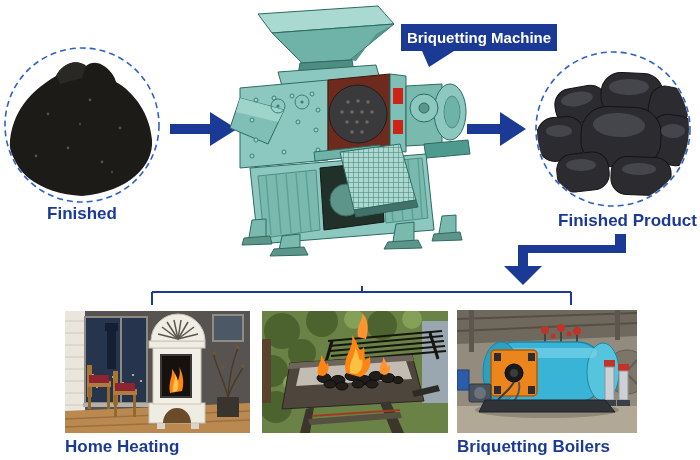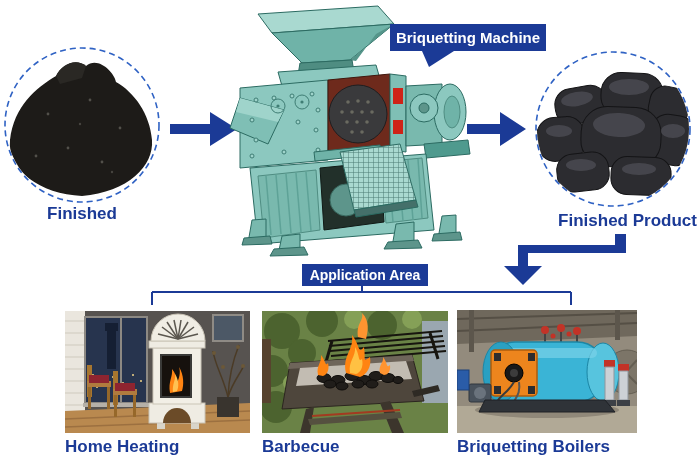--- a/index.html
+++ b/index.html
@@ -1,21 +1,21 @@
 <!DOCTYPE html>
 <html style="--navy: #1b3a96; --circle-border: #2f62c4; --machine-teal: #8cc8bf; --machine-teal-dark: #4f9a8e; --interior-red: #6e2a1c; --flame-orange: #ff8412; --boiler-cyan: #3ab4d6; --briquette-black: #2c2c30;"><head>
 <meta charset="utf-8">
 <style>
   html,body{margin:0;padding:0;background:#fff;}
   body{font-family:"Liberation Sans",sans-serif;}
   #canvas{position:relative;width:700px;height:460px;background:#fff;overflow:hidden;}
   .abs{position:absolute;}
   .flow-label{color:var(--navy);font-weight:bold;font-size:17px;text-align:center;letter-spacing:0;}
   .tag-box{background:var(--navy);color:#fff;font-weight:bold;text-align:center;
-           display:flex;align-items:center;justify-content:center;}
+           display:flex;align-items:center;justify-content:center;margin-left:11px;}
   .app-label{color:var(--navy);font-weight:bold;font-size:17px;text-align:left;}
   svg{display:block;}
 </style>
 </head>
 <body>
 
 <div id="canvas">
 
   <svg class="abs" style="left:2px;top:44px;" width="160" height="160" viewBox="0 0 160 160">
     <defs>
@@ -189,23 +189,20 @@
 
   <svg class="abs" style="left:498px;top:234px;" width="132" height="54" viewBox="0 0 132 54">
     <g style="fill:var(--navy)">
       <rect x="117" y="0" width="11" height="18"></rect>
       <rect x="20" y="11" width="108" height="8"></rect>
       <rect x="20" y="11" width="10" height="23"></rect>
       <polygon points="6,32 44,32 25,51"></polygon>
     </g>
   </svg>
 
-  <div class="abs tag-box" style="left:302px;top:264px;width:126px;height:22px;font-size:14px;">
-    <span>Application Area</span>
-  </div>
 
   <svg class="abs" style="left:150px;top:286px;" width="424" height="20" viewBox="0 0 424 20">
     <g stroke="var(--navy)" stroke-width="2" fill="none">
       <line x1="2" y1="6" x2="421" y2="6"></line>
       <line x1="2" y1="6" x2="2" y2="19"></line>
       <line x1="421" y1="6" x2="421" y2="19"></line>
       <line x1="212" y1="0" x2="212" y2="6"></line>
     </g>
   </svg>
 
@@ -343,21 +340,20 @@
     <path d="M96 26 C94 12 102 10 100 2 C108 10 106 20 104 28 Z" fill="#ff9430"></path>
     <path d="M56 64 C54 54 60 52 59 44 C64 50 63 56 66 52 C68 60 64 64 61 65 Z" fill="var(--flame-orange)"></path>
     <path d="M118 62 C116 54 122 52 121 46 C126 52 124 58 128 54 C129 61 125 64 122 64 Z" fill="#ff9430"></path>
 
     <polygon points="44,98 52,96 48,122 38,122" fill="#3c352c"></polygon>
     <polygon points="118,92 128,90 142,122 130,122" fill="#3c352c"></polygon>
     <polygon points="46,108 138,101 140,107 48,114" fill="#55503f"></polygon>
     <line x1="50" y1="105" x2="138" y2="99" stroke="#a33a20" stroke-width="2"></line>
     <polygon points="150,80 176,74 178,80 152,86" fill="#2e2a24"></polygon>
   </svg>
-  <div class="abs app-label" style="left:262px;top:437px;width:186px;">Barbecue</div>
 
   <svg class="abs" style="left:457px;top:310px;" width="180" height="123" viewBox="0 0 180 123">
     <rect width="180" height="123" fill="#938b7d"></rect>
     <polygon points="0,0 180,0 180,26 0,34" fill="#6f685c"></polygon>
     <g stroke="#554f45" stroke-width="2">
       <line x1="0" y1="9" x2="180" y2="3"></line>
         <line x1="0" y1="21" x2="180" y2="13"></line>
     </g>
     <rect x="12" y="0" width="5" height="42" fill="#5c564c"></rect>
     <rect x="158" y="0" width="5" height="30" fill="#5c564c"></rect>

